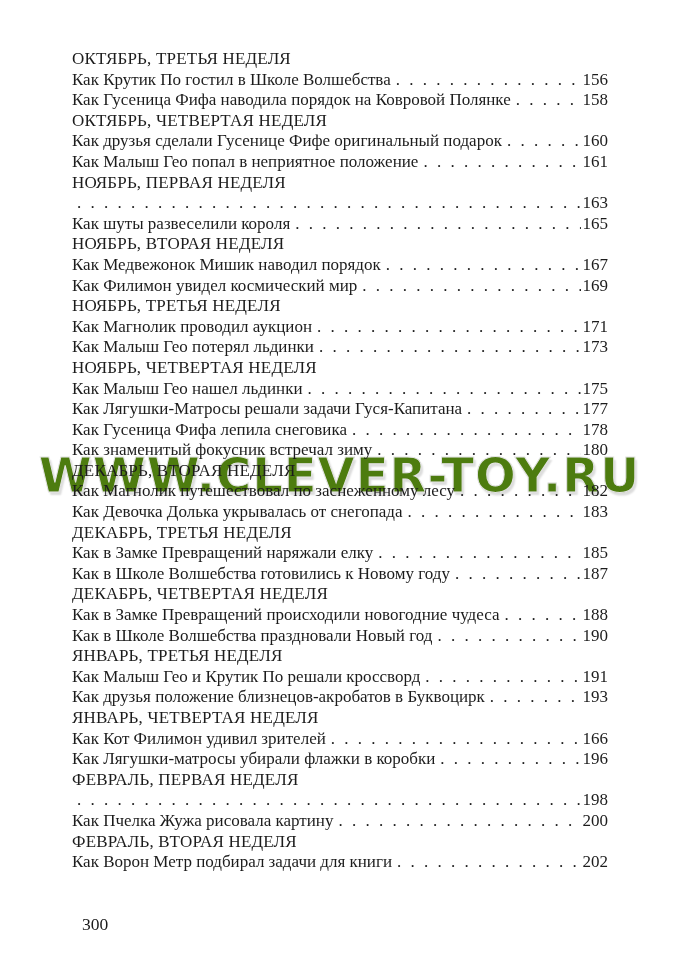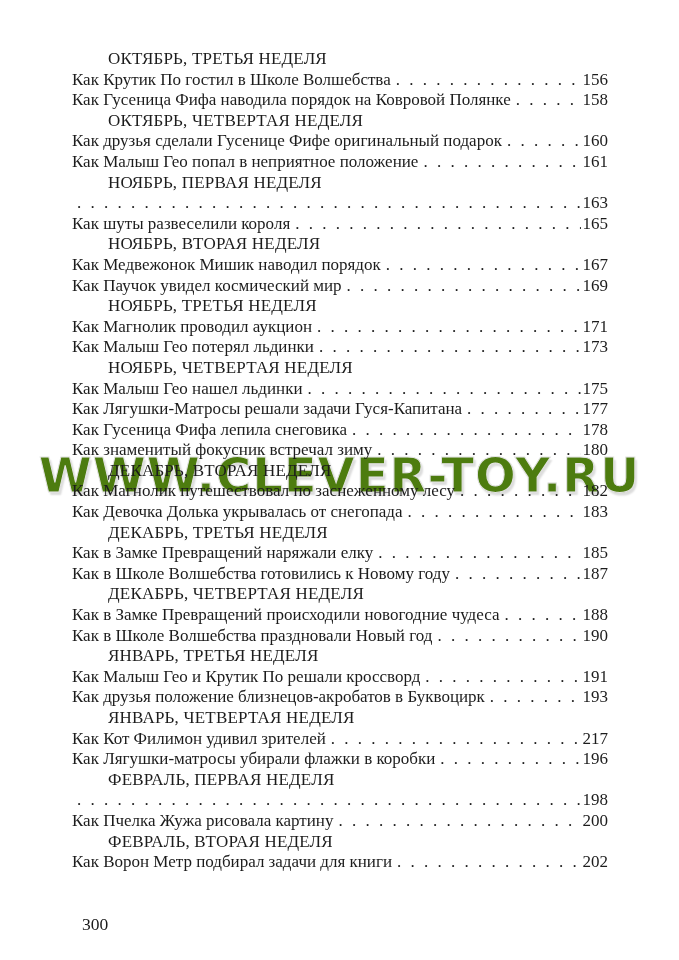--- a/index.html
+++ b/index.html
@@ -45,21 +45,20 @@
   .toc-row {
     display: flex;
     align-items: baseline;
     height: 20.6px;
     font-size: 17px;
     line-height: 20.6px;
     white-space: nowrap;
   }
   .toc-row.heading .toc-text {
     letter-spacing: 0.2px;
-    margin-left: 36px;
   }
   .toc-text {
     flex: 0 0 auto;
     white-space: nowrap;
   }
   .toc-leader {
     flex: 1 1 auto;
     overflow: hidden;
     white-space: nowrap;
     letter-spacing: 2.5px;
@@ -131,21 +130,21 @@
       <div class="toc-row heading">
     <span class="toc-text">НОЯБРЬ, ВТОРАЯ НЕДЕЛЯ</span>
 
   </div>
       <div class="toc-row entry">
     <span class="toc-text">Как Медвежонок Мишик наводил порядок</span>
     <span class="toc-leader">. . . . . . . . . . . . . . . . . . . . . . . . . . . . . . . . . . . . . . . . . . . . . . . . . . . . . . . . . . . . . . . . . . . . . . . . . . . . . . . . . . . . . . . . . .</span>
     <span class="toc-page">167</span>
   </div>
       <div class="toc-row entry">
-    <span class="toc-text">Как Паучок увидел космический мир</span>
+    <span class="toc-text">Как Филимон увидел космический мир</span>
     <span class="toc-leader">. . . . . . . . . . . . . . . . . . . . . . . . . . . . . . . . . . . . . . . . . . . . . . . . . . . . . . . . . . . . . . . . . . . . . . . . . . . . . . . . . . . . . . . . . .</span>
     <span class="toc-page">169</span>
   </div>
       <div class="toc-row heading">
     <span class="toc-text">НОЯБРЬ, ТРЕТЬЯ НЕДЕЛЯ</span>
 
   </div>
       <div class="toc-row entry">
     <span class="toc-text">Как Магнолик проводил аукцион</span>
     <span class="toc-leader">. . . . . . . . . . . . . . . . . . . . . . . . . . . . . . . . . . . . . . . . . . . . . . . . . . . . . . . . . . . . . . . . . . . . . . . . . . . . . . . . . . . . . . . . . .</span>
@@ -236,21 +235,21 @@
     <span class="toc-leader">. . . . . . . . . . . . . . . . . . . . . . . . . . . . . . . . . . . . . . . . . . . . . . . . . . . . . . . . . . . . . . . . . . . . . . . . . . . . . . . . . . . . . . . . . .</span>
     <span class="toc-page">193</span>
   </div>
       <div class="toc-row heading">
     <span class="toc-text">ЯНВАРЬ, ЧЕТВЕРТАЯ НЕДЕЛЯ</span>
 
   </div>
       <div class="toc-row entry">
     <span class="toc-text">Как Кот Филимон удивил зрителей</span>
     <span class="toc-leader">. . . . . . . . . . . . . . . . . . . . . . . . . . . . . . . . . . . . . . . . . . . . . . . . . . . . . . . . . . . . . . . . . . . . . . . . . . . . . . . . . . . . . . . . . .</span>
-    <span class="toc-page">217</span>
+    <span class="toc-page">166</span>
   </div>
       <div class="toc-row entry">
     <span class="toc-text">Как Лягушки-матросы убирали флажки в коробки</span>
     <span class="toc-leader">. . . . . . . . . . . . . . . . . . . . . . . . . . . . . . . . . . . . . . . . . . . . . . . . . . . . . . . . . . . . . . . . . . . . . . . . . . . . . . . . . . . . . . . . . .</span>
     <span class="toc-page">196</span>
   </div>
       <div class="toc-row heading">
     <span class="toc-text">ФЕВРАЛЬ, ПЕРВАЯ НЕДЕЛЯ</span>
 
   </div>

